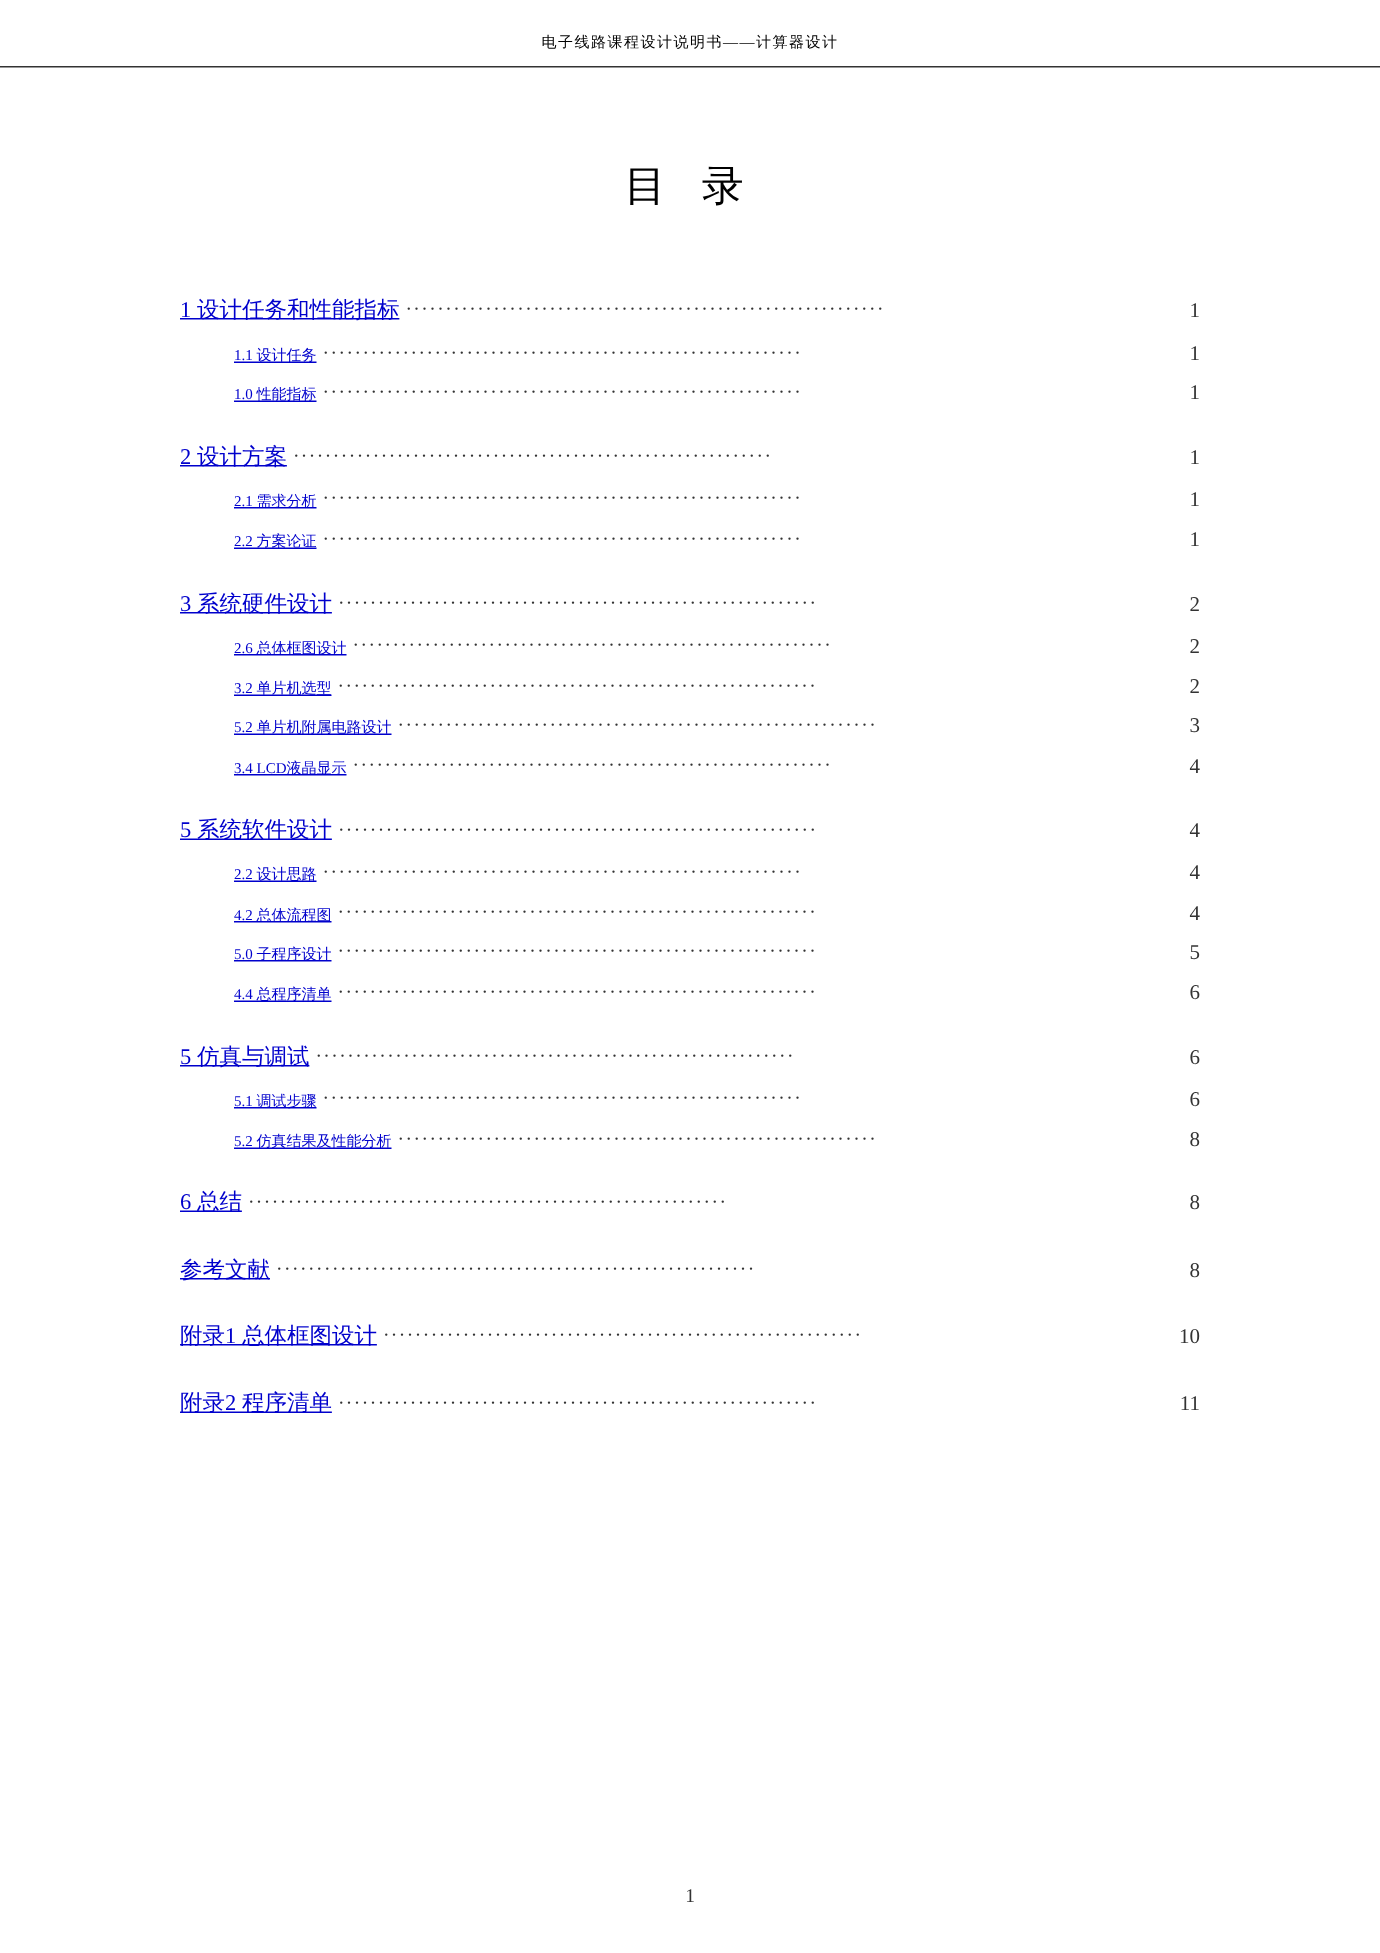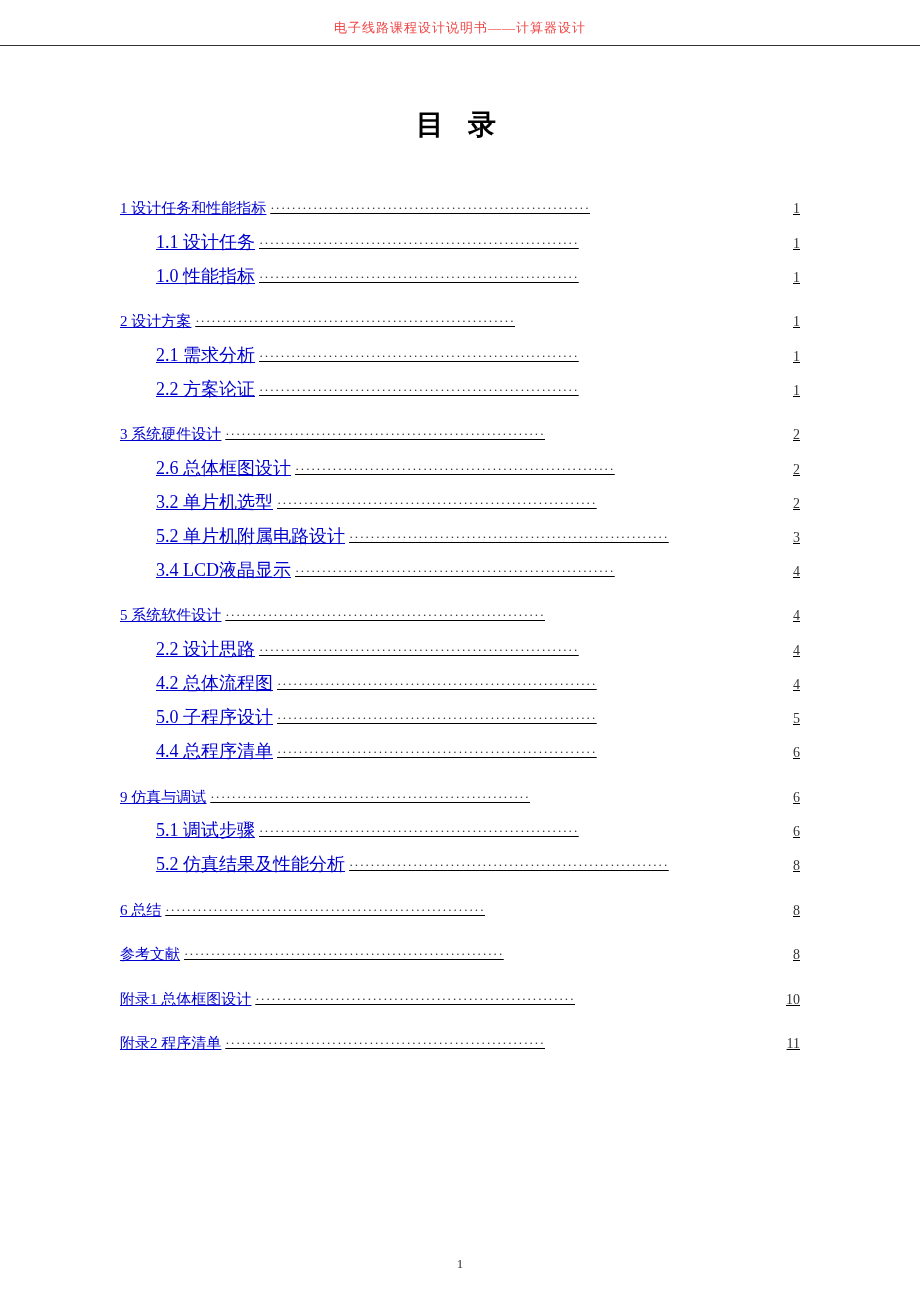--- a/index.html
+++ b/index.html
@@ -27,43 +27,42 @@
 
     .header-bar {
       width: 100%;
       text-align: center;
       padding: 18px 0 8px 0;
       border-bottom: 1px solid #333;
       margin-bottom: 0;
     }
 
     .header-text {
-      font-size: 13px;
-      color: #ef4444;
+      font-size: 10px;
+      color: #000000;
       font-family: "SimSun", "宋体", serif;
       letter-spacing: 1px;
     }
 
     .content-area {
       padding: 60px 120px 60px 120px;
     }
 
     .toc-title {
       text-align: center;
       font-size: 28px;
-      font-weight: bold;
+      font-weight: normal;
       letter-spacing: 8px;
       margin-bottom: 50px;
       color: #000;
       font-family: "SimHei", "黑体", sans-serif;
     }
 
     .toc-entries {
       width: 100%;
-      text-decoration: underline;
     }
 
     .toc-entry {
       display: flex;
       align-items: baseline;
       margin-bottom: 0px;
       line-height: 1.9;
       width: 100%;
     }
 
@@ -72,21 +71,21 @@
       margin-bottom: 2px;
     }
 
     .toc-entry.level2 {
       padding-left: 36px;
     }
 
     .toc-label {
       color: #0000cc;
       text-decoration: underline;
-      font-size: 18px;
+      font-size: 10px;
       white-space: nowrap;
       font-family: "SimSun", "宋体", serif;
       cursor: pointer;
     }
 
     .toc-entry.level1 .toc-label {
       font-size: 15px;
     }
 
     .toc-dots {
@@ -211,21 +210,21 @@
           <span class="toc-dots">····························································</span>
           <span class="toc-page">5</span>
         </div>
         <div class="toc-entry level2">
           <span class="toc-label">4.4  总程序清单</span>
           <span class="toc-dots">····························································</span>
           <span class="toc-page">6</span>
         </div>
         <div class="toc-section-gap"></div>
         <div class="toc-entry level1">
-          <span class="toc-label">9  仿真与调试</span>
+          <span class="toc-label">5  仿真与调试</span>
           <span class="toc-dots">····························································</span>
           <span class="toc-page">6</span>
         </div>
         <div class="toc-entry level2">
           <span class="toc-label">5.1  调试步骤</span>
           <span class="toc-dots">····························································</span>
           <span class="toc-page">6</span>
         </div>
         <div class="toc-entry level2">
           <span class="toc-label">5.2  仿真结果及性能分析</span>

